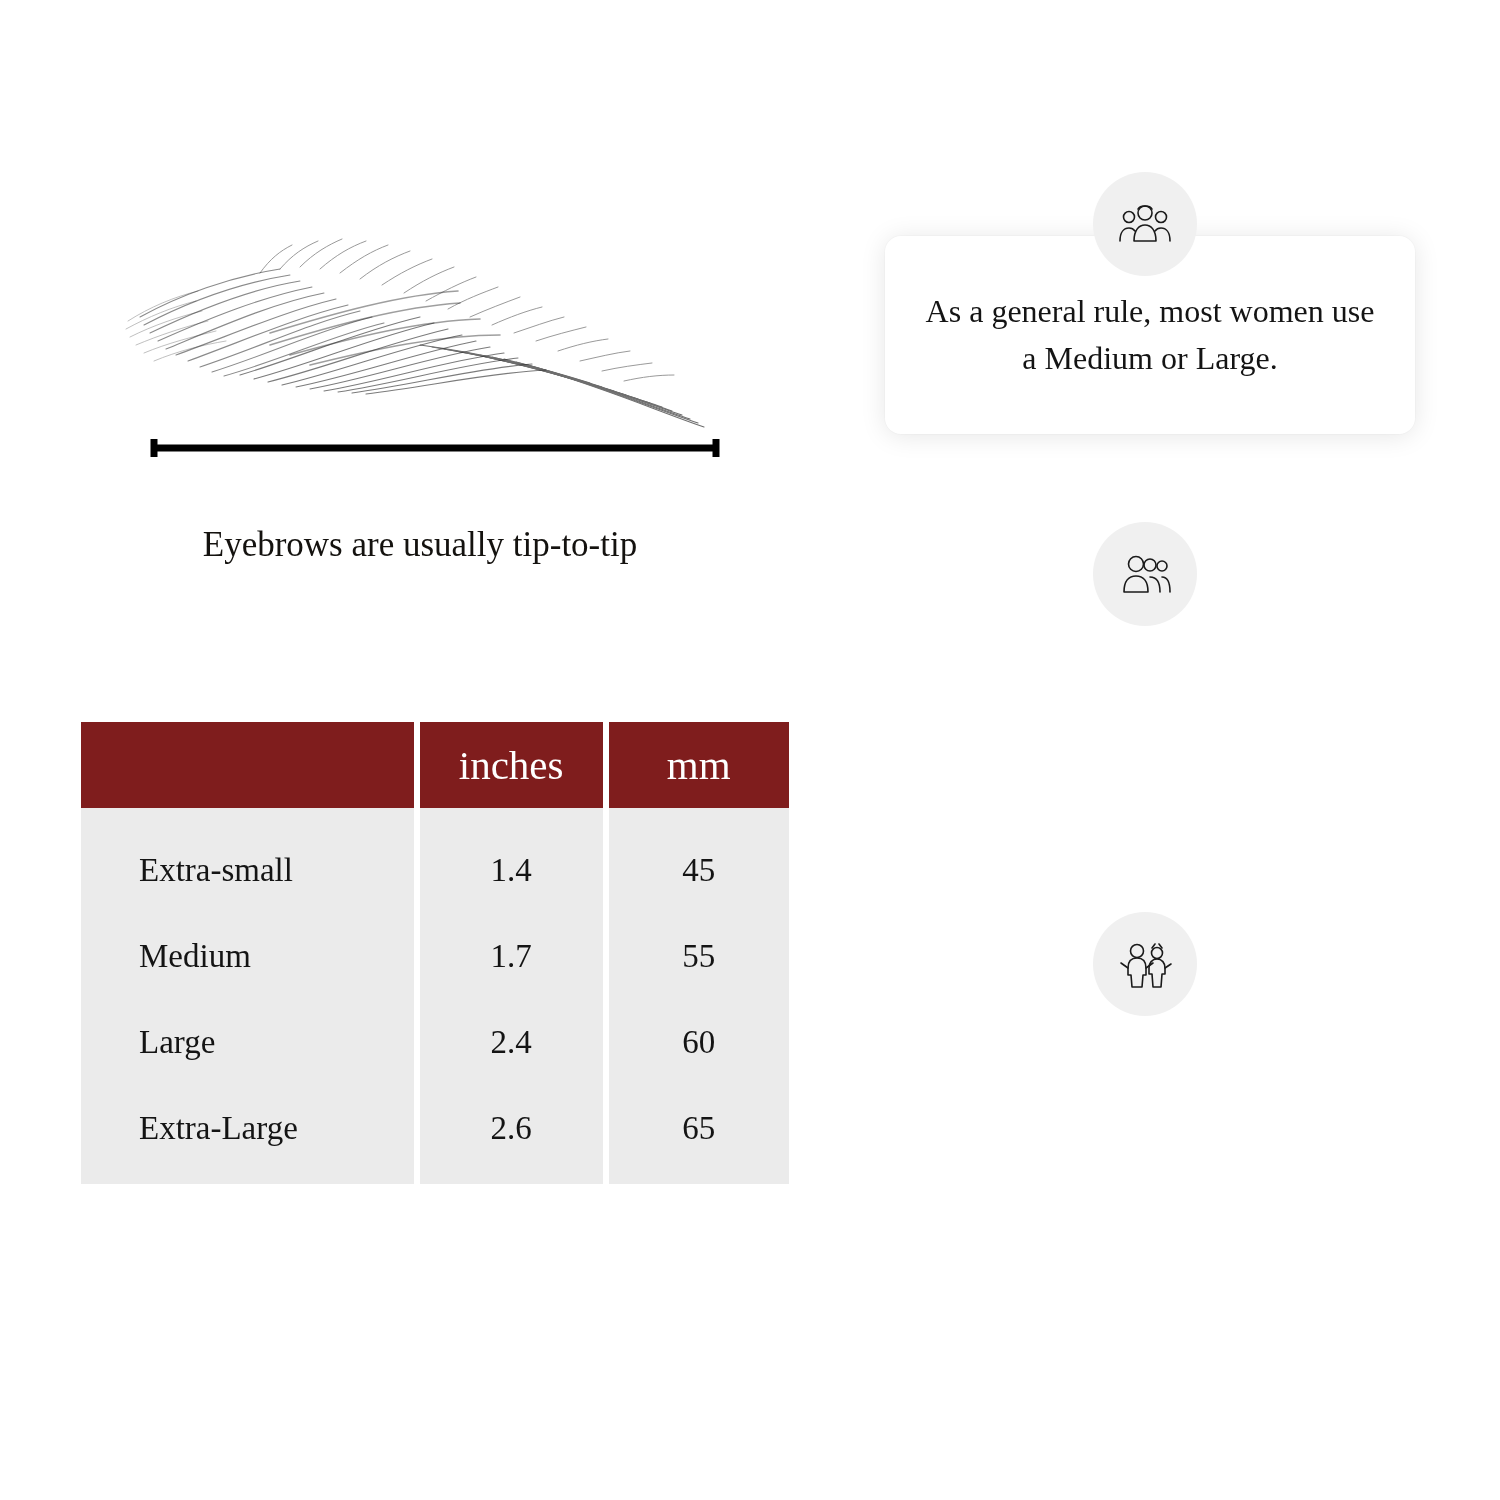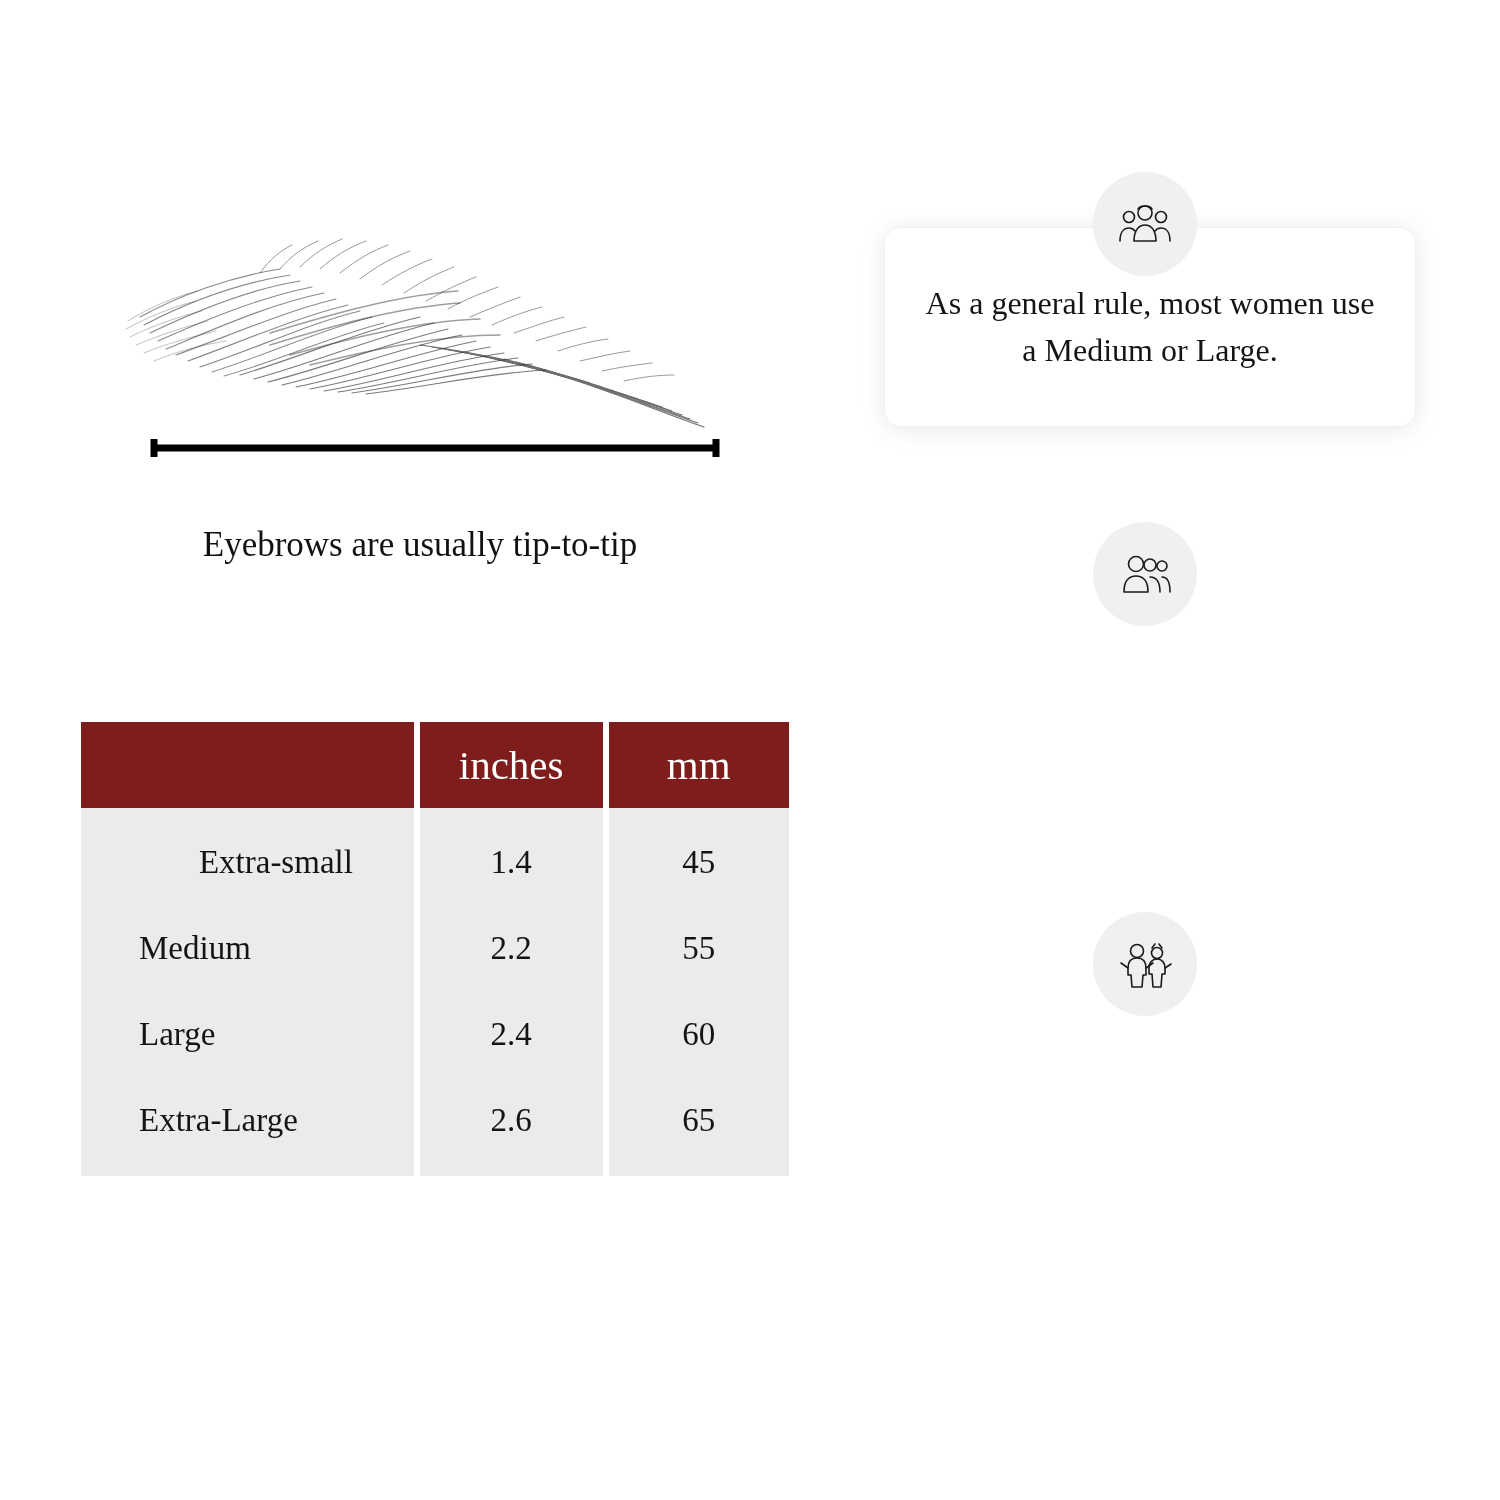--- a/index.html
+++ b/index.html
@@ -82,21 +82,21 @@
     vertical-align: middle;
     color: #141414;
   }
   .size-table td.label {
     text-align: left;
     padding-left: 58px;
   }
   .size-table td.num {
     text-align: center;
   }
-  .size-table tbody tr:first-child td { padding-top: 12px; text-align: center; }
+  .size-table tbody tr:first-child td { padding-top: 20px; }
   .size-table tbody tr:last-child td { padding-bottom: 14px; }
 
   
   .right-col {
     width: 670px;
     position: relative;
   }
 
   .note-card {
     position: absolute;
@@ -111,21 +111,21 @@
     justify-content: center;
     text-align: center;
   }
   .note-card .note-text {
     font-size: 32px;
     line-height: 1.48;
     color: #141414;
     padding: 0 34px;
   }
 
-  .card-1 { top: 228px; height: 198px; justify-content: center; }
+  .card-1 { top: 236px; height: 198px; justify-content: center; }
   .card-2 { top: 572px; height: 208px; }
   .card-3 { top: 962px; height: 358px; }
 
   .icon-badge {
     position: absolute;
     width: 104px;
     height: 104px;
     border-radius: 50%;
     background: #f0f0f0;
     left: 263px;
@@ -254,21 +254,21 @@
         </tr>
       </thead>
       <tbody>
         <tr>
           <td class="label">Extra-small</td>
           <td class="num">1.4</td>
           <td class="num">45</td>
         </tr>
         <tr>
           <td class="label">Medium</td>
-          <td class="num">2.2</td>
+          <td class="num">1.7</td>
           <td class="num">55</td>
         </tr>
         <tr>
           <td class="label">Large</td>
           <td class="num">2.4</td>
           <td class="num">60</td>
         </tr>
         <tr>
           <td class="label">Extra-Large</td>
           <td class="num">2.6</td>

